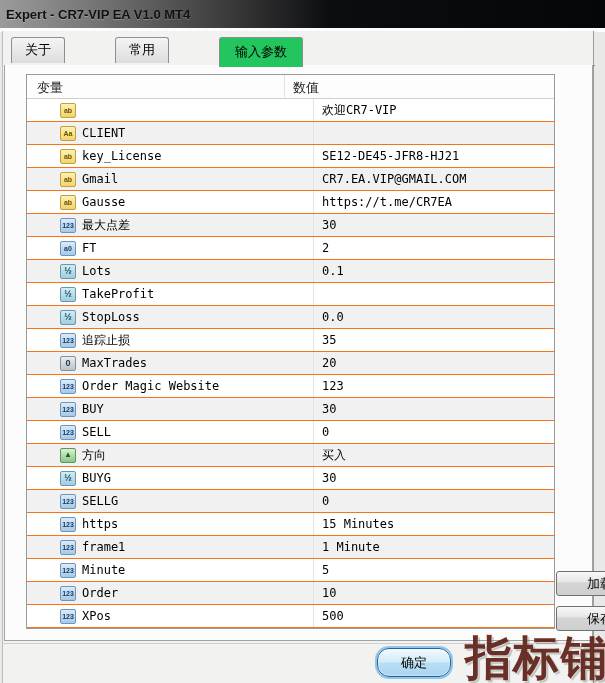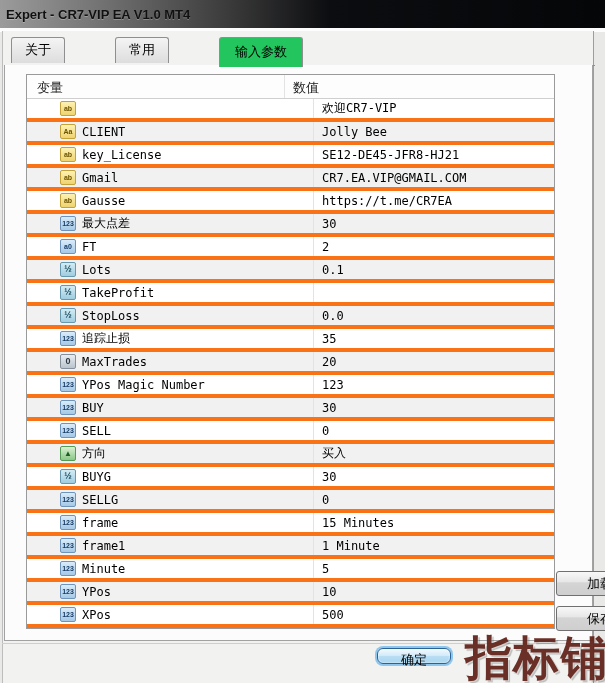--- a/index.html
+++ b/index.html
@@ -47,21 +47,21 @@
   
   .ptable {
     position:absolute; left:21px; top:9px; width:529px;
     border:1px solid #9a9a9a; background:#fdba74;
     font-family:"DejaVu Sans Mono","Liberation Mono",monospace; font-size:12px;
   }
   .phead { display:flex; height:24px; background:#fdfdfd; border-bottom:1px solid #cfcfcf;
     font-family:"Liberation Sans",sans-serif; font-size:13px; color:#222; }
   .phead .c1 { width:258px; padding:4px 0 0 10px; border-right:1px solid #e3e3e3; }
   .phead .c2 { flex:1; padding:4px 0 0 8px;font-family:Liberation Serif, serif; }
-  .prow { display:flex; height:23px; align-items:center; border-bottom:4px solid #f97316; background:#fff; }
+  .prow { display:flex; height:23px; align-items:center; border-bottom:1px solid #f97316; background:#fff; }
   .prow.alt { background:#f1f1f1; }
   .prow .c1 { width:258px; display:flex; align-items:center; height:100%; border-right:1px solid #e3e3e3;margin-left:29px; }
   .prow .c2 { flex:1; padding-left:8px; color:#000; white-space:nowrap; overflow:hidden; }
   .prow .lbl { margin-left:6px; color:#000; white-space:nowrap; overflow:hidden; }
 
   
   .pic {
     width:16px; height:15px; margin-left:4px; flex:0 0 16px;
     border-radius:2px; display:flex; align-items:center; justify-content:center;
     font-family:"Liberation Sans",sans-serif; font-size:7px; font-weight:bold; line-height:1;
@@ -77,22 +77,22 @@
     position:absolute; width:88px; height:25px; border:1px solid #707070; border-radius:3px;
     background:linear-gradient(#f8f8f8,#e6e6e6 45%,#d4d4d4 46%,#cfcfcf);
     font-size:13px; color:#000; text-align:center; line-height:23px; cursor:pointer;
   }
   .btn-load { left:556px; top:571px; }
   .btn-save { left:556px; top:606px; }
 
   
   .footer-line { position:absolute; left:2px; top:643px; width:592px; height:1px; background:#cfcfcd; }
   .ok-btn {
-    position:absolute; left:377px; top:648px; width:74px; height:16px;
-    border:1px solid #2a6496; border-radius:6px;
+    position:absolute; left:377px; top:648px; width:74px; height:29px;
+    border:1px solid #2a6496; border-radius:12px;
     box-shadow:0 0 0 2px #8fc6ee, inset 0 0 2px #fff;
     background:linear-gradient(#f2fafe,#d3eafa 48%,#b9def4 52%,#a9d5f0);
     font-size:13px; color:#000; text-align:center; line-height:22px; cursor:pointer;
   }
 
   
   .watermark {
     position:absolute; right:-4px; top:627px; z-index:5;
     font-size:47px; font-weight:bold; letter-spacing:1px;
     color:#63251c; opacity:.95; white-space:nowrap;
@@ -130,21 +130,20 @@
                 <span class="pic str">ab</span>
                 <span class="lbl"></span>
               </div>
               <div class="c2">欢迎CR7-VIP</div>
             </div>
             <div class="prow alt">
               <div class="c1">
                 <span class="pic str">Aa</span>
                 <span class="lbl">CLIENT</span>
               </div>
-              <div class="c2">Jolly Bee</div>
             </div>
             <div class="prow">
               <div class="c1">
                 <span class="pic str">ab</span>
                 <span class="lbl">key_License</span>
               </div>
               <div class="c2">SE12-DE45-JFR8-HJ21</div>
             </div>
             <div class="prow alt">
               <div class="c1">
@@ -204,21 +203,21 @@
             <div class="prow alt">
               <div class="c1">
                 <span class="pic gray">0</span>
                 <span class="lbl">MaxTrades</span>
               </div>
               <div class="c2">20</div>
             </div>
             <div class="prow">
               <div class="c1">
                 <span class="pic int">123</span>
-                <span class="lbl">YPos Magic Number</span>
+                <span class="lbl">Order Magic Website</span>
               </div>
               <div class="c2">123</div>
             </div>
             <div class="prow alt">
               <div class="c1">
                 <span class="pic int">123</span>
                 <span class="lbl">BUY</span>
               </div>
               <div class="c2">30</div>
             </div>
@@ -246,42 +245,42 @@
             <div class="prow alt">
               <div class="c1">
                 <span class="pic int">123</span>
                 <span class="lbl">SELLG</span>
               </div>
               <div class="c2">0</div>
             </div>
             <div class="prow">
               <div class="c1">
                 <span class="pic int">123</span>
-                <span class="lbl">frame</span>
+                <span class="lbl">https</span>
               </div>
               <div class="c2">15 Minutes</div>
             </div>
             <div class="prow alt">
               <div class="c1">
                 <span class="pic int">123</span>
                 <span class="lbl">frame1</span>
               </div>
               <div class="c2">1 Minute</div>
             </div>
             <div class="prow">
               <div class="c1">
                 <span class="pic int">123</span>
                 <span class="lbl">Minute</span>
               </div>
               <div class="c2">5</div>
             </div>
             <div class="prow alt">
               <div class="c1">
                 <span class="pic int">123</span>
-                <span class="lbl">YPos</span>
+                <span class="lbl">Order</span>
               </div>
               <div class="c2">10</div>
             </div>
             <div class="prow">
               <div class="c1">
                 <span class="pic int">123</span>
                 <span class="lbl">XPos</span>
               </div>
               <div class="c2">500</div>
             </div>

